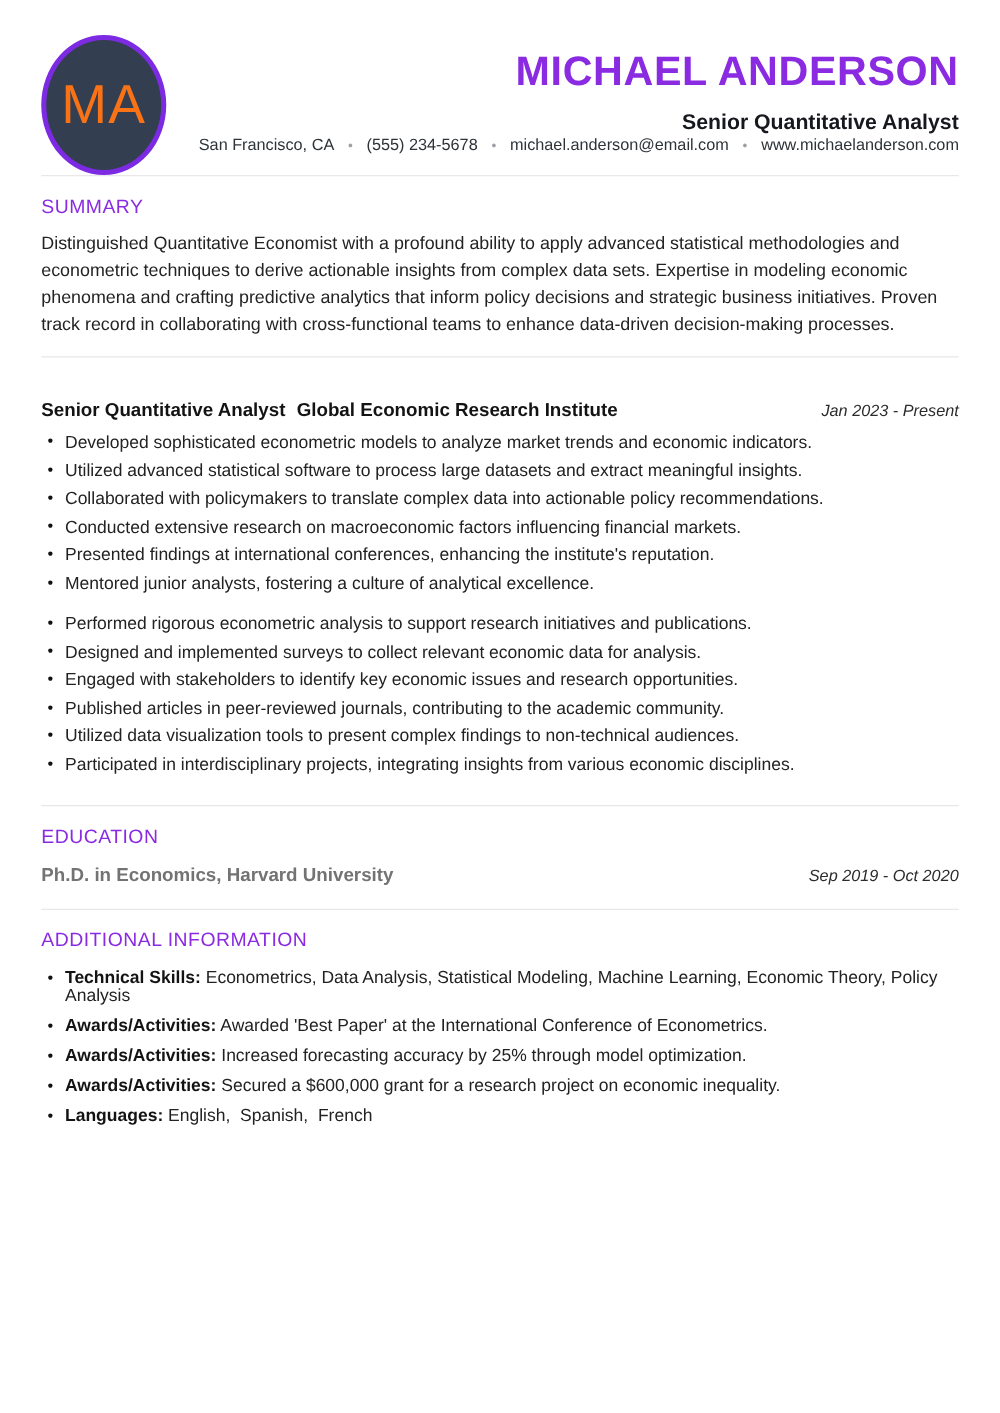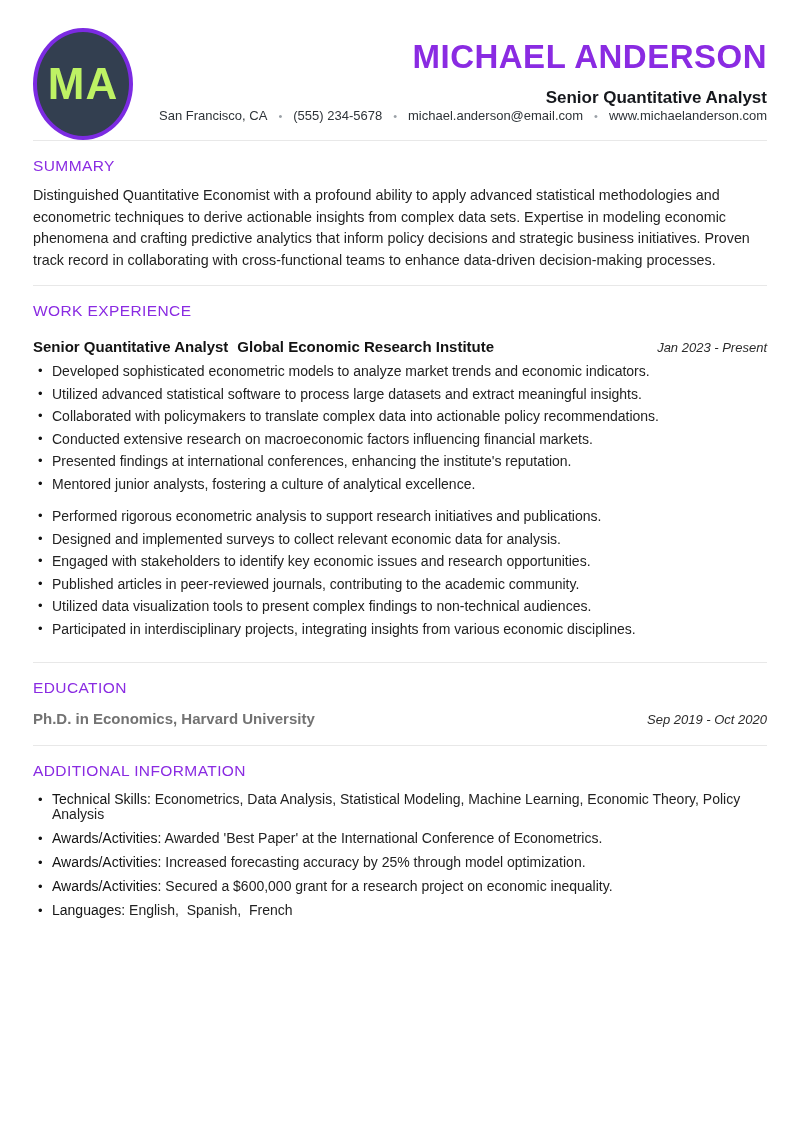--- a/index.html
+++ b/index.html
@@ -16,21 +16,21 @@
     font-family:"Liberation Sans","DejaVu Sans",sans-serif;
     color:#222;
   }
   
   .header{display:flex;align-items:flex-start;gap:18px;padding-top:28px;}
   .avatar{
     width:100px;height:112px;flex-shrink:0;border-radius:50%;
     background:var(--avatar-bg);border:4px solid var(--avatar-ring);
     display:flex;align-items:center;justify-content:center;
   }
-  .initials{color:#bef264;font-size:44px;font-weight:700;letter-spacing:1px;}
+  .initials{color:#f97316;font-size:44px;font-weight:400;letter-spacing:1px;}
   .header-text{padding-top:10px;min-width:0;text-align:right;}
   .name{margin:0;font-size:33px;font-weight:700;color:var(--accent);letter-spacing:.5px;}
   .job-headline{margin:12px 0 0;font-size:17px;font-weight:600;color:#16181d;}
   .contact-row{padding-left:8px;font-size:13px;color:#2e3338;}
   .contact-item{white-space:nowrap;}
   .dot{color:#9aa0a6;margin:0 11px;font-size:11px;}
   
   .divider{border:none;border-top:1px solid var(--divider);margin:0;}
   .sec-h{margin:0;font-size:15.5px;font-weight:400;color:var(--accent);letter-spacing:.4px;}
   section{padding:16px 0 0;}
@@ -57,21 +57,21 @@
   .edu-degree{font-size:15px;font-weight:700;color:#737373;}
   
   #additional-list{list-style:none;margin:12px 0 0;padding:0;}
   #additional-list li{
     position:relative;padding-left:19px;margin-top:9px;
     font-size:14px;line-height:15px;color:#222;
   }
   #additional-list li::before{
     content:"\2022";position:absolute;left:5px;top:0;color:#111;font-size:13px;
   }
-  #additional-list strong{font-weight:400;color:#131313;}
+  #additional-list strong{font-weight:700;color:#131313;}
   .info-text{white-space:pre-wrap;}
 </style>
 </head>
 <body>
 
 <div class="page">
 
   <header class="header">
     <div class="avatar">
       <span class="initials">MA</span>
@@ -86,21 +86,20 @@
   <hr class="divider">
 
   <section id="summary-section">
     <h3 class="sec-h">SUMMARY</h3>
     <p class="summary-text">Distinguished Quantitative Economist with a profound ability to apply advanced statistical methodologies and econometric techniques to derive actionable insights from complex data sets. Expertise in modeling economic phenomena and crafting predictive analytics that inform policy decisions and strategic business initiatives. Proven track record in collaborating with cross-functional teams to enhance data-driven decision-making processes.</p>
   </section>
 
   <hr class="divider">
 
   <section id="experience-section">
-    <h3 class="sec-h">WORK EXPERIENCE</h3>
     <div id="jobs">
         <div class="job">
           <div class="job-head">
             <div class="job-left">
               <span class="job-title">Senior Quantitative Analyst</span>
               <span class="job-company">Global Economic Research Institute</span>
             </div>
             <span class="job-dates">Jan 2023 - Present</span>
           </div>
           <ul class="bullets">

